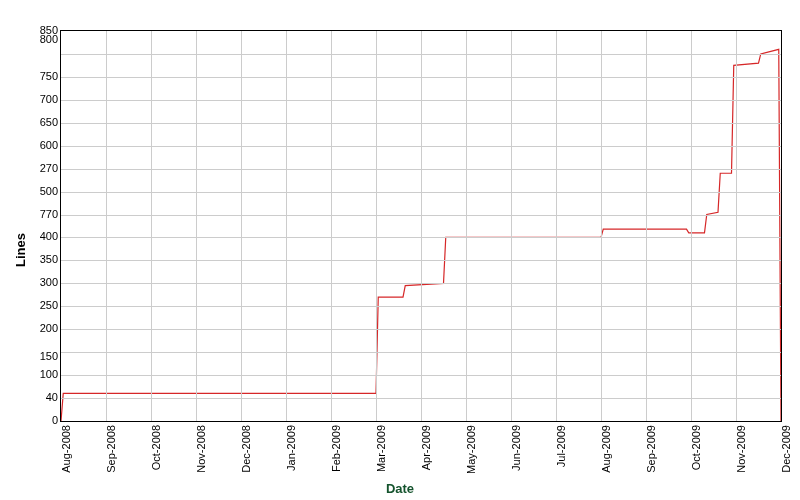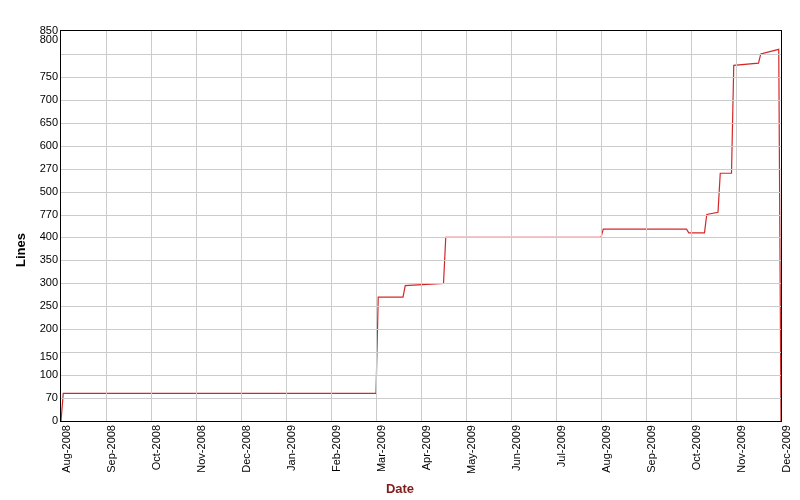--- a/index.html
+++ b/index.html
@@ -39,21 +39,21 @@
     color: #000;
   }
   .xlabel {
     position: absolute;
     bottom: 4px;
     left: 0;
     width: 100%;
     text-align: center;
     font-weight: bold;
     font-size: 13px;
-    color: #7f1d1d;
+    color: #14532d;
   }
   .plot-area {
     position: absolute;
     top: 30px;
     left: 60px;
     width: 720px;
     height: 390px;
     border: 1px solid #000;
   }
   .gridline-h {
@@ -137,21 +137,21 @@
       <div class="gridline-v" style="left: 360px;"></div>
       <div class="gridline-v" style="left: 405px;"></div>
       <div class="gridline-v" style="left: 450px;"></div>
       <div class="gridline-v" style="left: 495px;"></div>
       <div class="gridline-v" style="left: 540px;"></div>
       <div class="gridline-v" style="left: 585px;"></div>
       <div class="gridline-v" style="left: 630px;"></div>
       <div class="gridline-v" style="left: 675px;"></div>
     </div>
 <div class="ytick" style="top: 420px;">0</div>
-    <div class="ytick" style="top: 397.059px;">70</div>
+    <div class="ytick" style="top: 397.059px;">40</div>
     <div class="ytick" style="top: 374.118px;">100</div>
     <div class="ytick" style="top: 356px;">150</div>
     <div class="ytick" style="top: 328.235px;">200</div>
     <div class="ytick" style="top: 305.294px;">250</div>
     <div class="ytick" style="top: 282.353px;">300</div>
     <div class="ytick" style="top: 259.412px;">350</div>
     <div class="ytick" style="top: 236.471px;">400</div>
     <div class="ytick" style="top: 213.529px;">770</div>
     <div class="ytick" style="top: 190.588px;">500</div>
     <div class="ytick" style="top: 167.647px;">270</div>

